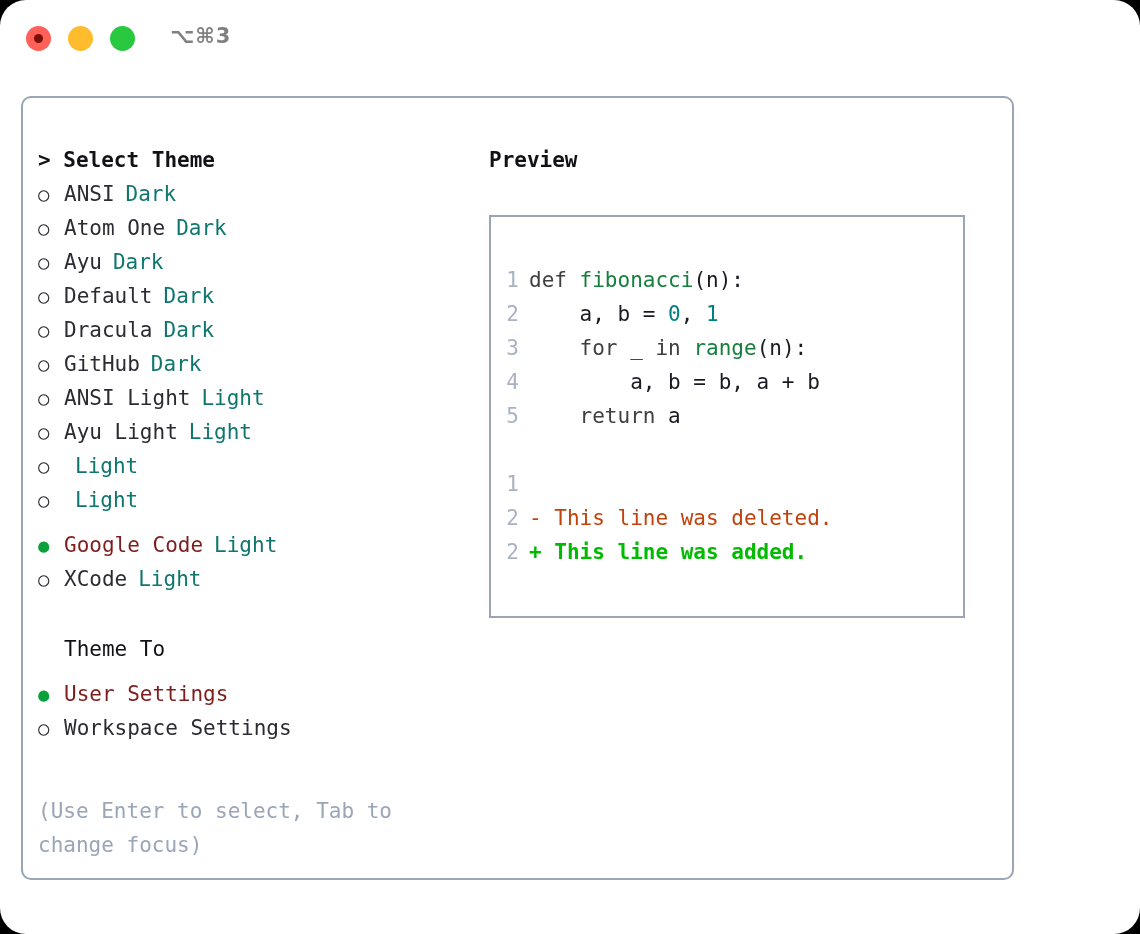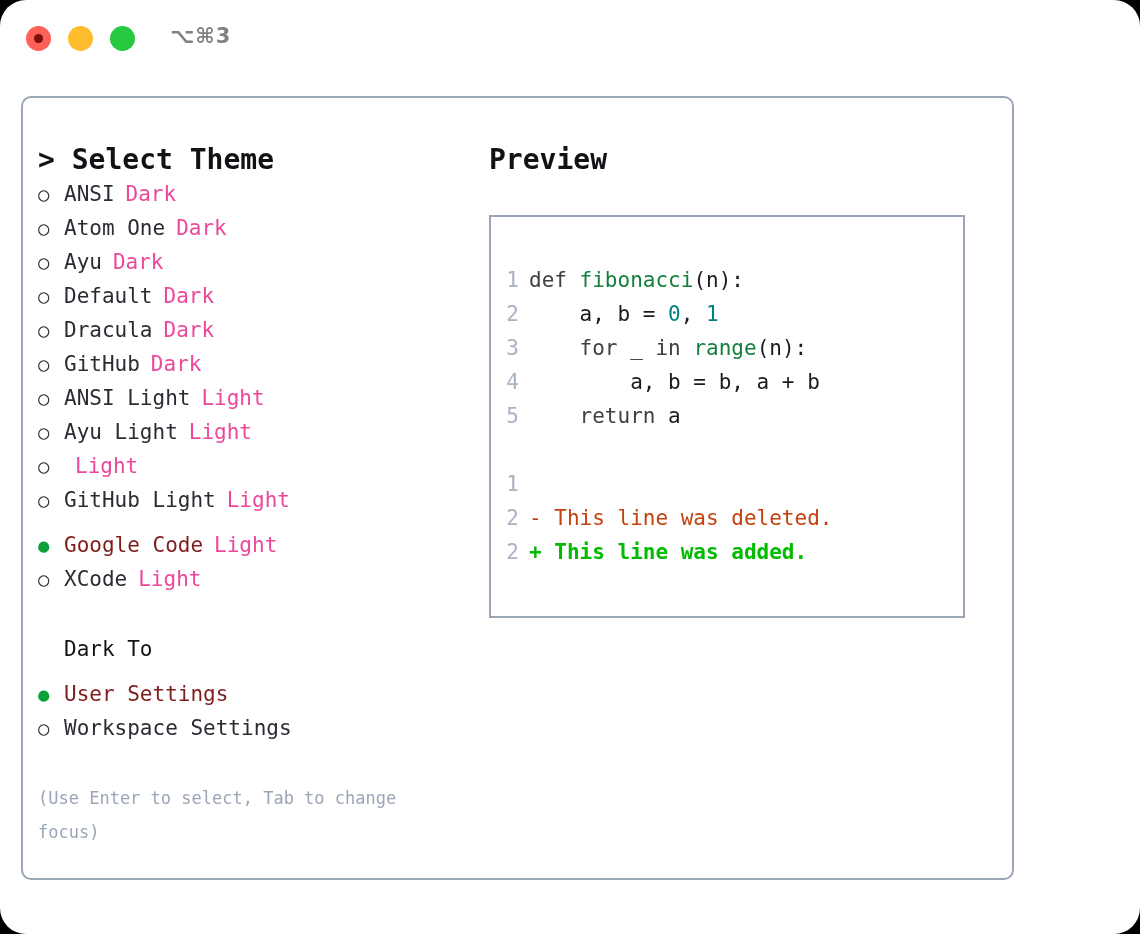--- a/index.html
+++ b/index.html
@@ -84,21 +84,21 @@
   }
 
   
   .left-col {
     position: absolute;
     left: 15px;
     top: 45px;
     width: 450px;
   }
   .panel-heading {
-    font-size: 28px;
+    font-size: 21px;
     font-weight: 700;
     color: #121216;
     white-space: pre;
     line-height: 34px;
   }
   .theme-list {
     margin-top: 0px;
   }
   .opt-row {
     display: flex;
@@ -110,38 +110,38 @@
   .opt-marker {
     width: 26px;
     flex: 0 0 26px;
     color: #2b2b33;
     font-size: 19px;
   }
   .opt-marker.sel { color: #0ba13a; }
   .opt-label { color: #2b2b33; }
   .opt-label.sel { color: #7f1d1d; margin-top: 11px; }
   .opt-badge {
-    color: #ec4899;
+    color: #0f766e;
     margin-left: 11px;
   }
 
   .section-gap { height: 36px; }
 
   .subheading {
     font-size: 21px;
     font-weight: 400;
     color: #121216;
     line-height: 34px;
     padding-left: 26px;
     white-space: pre;
   }
 
   .hint {
-    margin-top: 36px;
-    font-size: 17px;
+    margin-top: 49px;
+    font-size: 21px;
     color: #9aa5b8;
     line-height: 34px;
     width: 410px;
     white-space: pre-wrap;
   }
 
   
   .right-col {
     position: absolute;
     left: 466px;
@@ -202,28 +202,28 @@
       <div class="theme-list" id="theme-list">
           <div class="opt-row"><span class="opt-marker">○</span><span class="opt-label">ANSI</span><span class="opt-badge">Dark</span></div>
           <div class="opt-row"><span class="opt-marker">○</span><span class="opt-label">Atom One</span><span class="opt-badge">Dark</span></div>
           <div class="opt-row"><span class="opt-marker">○</span><span class="opt-label">Ayu</span><span class="opt-badge">Dark</span></div>
           <div class="opt-row"><span class="opt-marker">○</span><span class="opt-label">Default</span><span class="opt-badge">Dark</span></div>
           <div class="opt-row"><span class="opt-marker">○</span><span class="opt-label">Dracula</span><span class="opt-badge">Dark</span></div>
           <div class="opt-row"><span class="opt-marker">○</span><span class="opt-label">GitHub</span><span class="opt-badge">Dark</span></div>
           <div class="opt-row"><span class="opt-marker">○</span><span class="opt-label">ANSI Light</span><span class="opt-badge">Light</span></div>
           <div class="opt-row"><span class="opt-marker">○</span><span class="opt-label">Ayu Light</span><span class="opt-badge">Light</span></div>
           <div class="opt-row"><span class="opt-marker">○</span><span class="opt-badge">Light</span></div>
-          <div class="opt-row"><span class="opt-marker">○</span><span class="opt-label">GitHub Light</span><span class="opt-badge">Light</span></div>
+          <div class="opt-row"><span class="opt-marker">○</span><span class="opt-badge">Light</span></div>
           <div class="opt-row"><span class="opt-marker sel">●</span><span class="opt-label sel">Google Code</span><span class="opt-badge">Light</span></div>
           <div class="opt-row"><span class="opt-marker">○</span><span class="opt-label">XCode</span><span class="opt-badge">Light</span></div>
         </div>
 
       <div class="section-gap"></div>
 
-      <div class="subheading">Dark To</div>
+      <div class="subheading">Theme To</div>
       <div id="apply-list">
           <div class="opt-row"><span class="opt-marker sel">●</span><span class="opt-label sel">User Settings</span></div>
           <div class="opt-row"><span class="opt-marker">○</span><span class="opt-label">Workspace Settings</span></div>
         </div>
 
       <div class="hint">(Use Enter to select, Tab to change focus)</div>
     </div>
 
     <div class="right-col">
       <div class="panel-heading">Preview</div>

